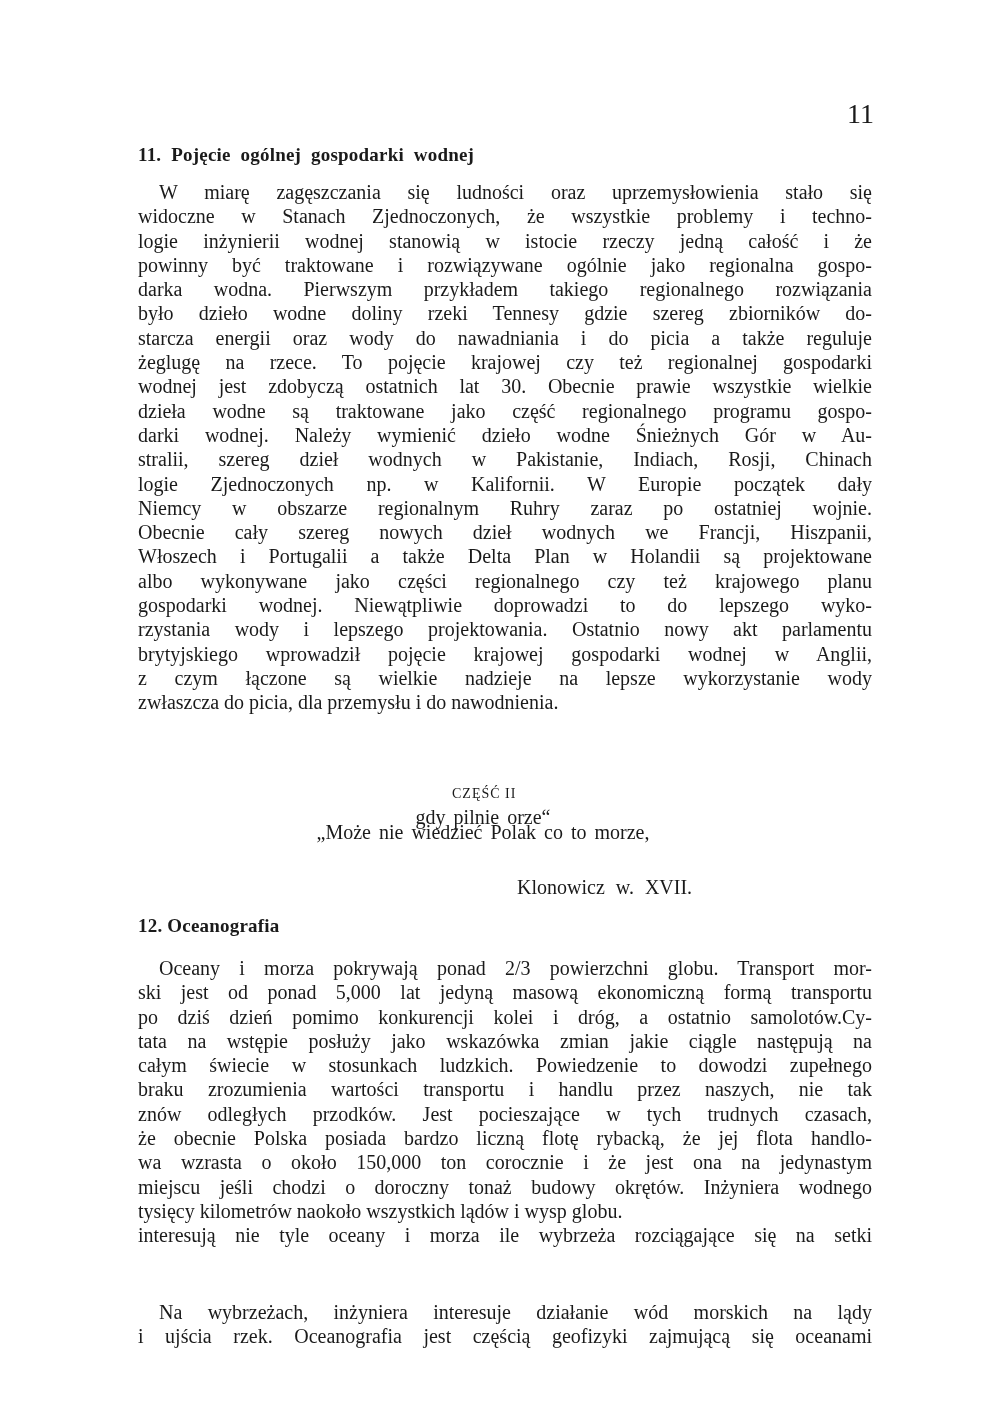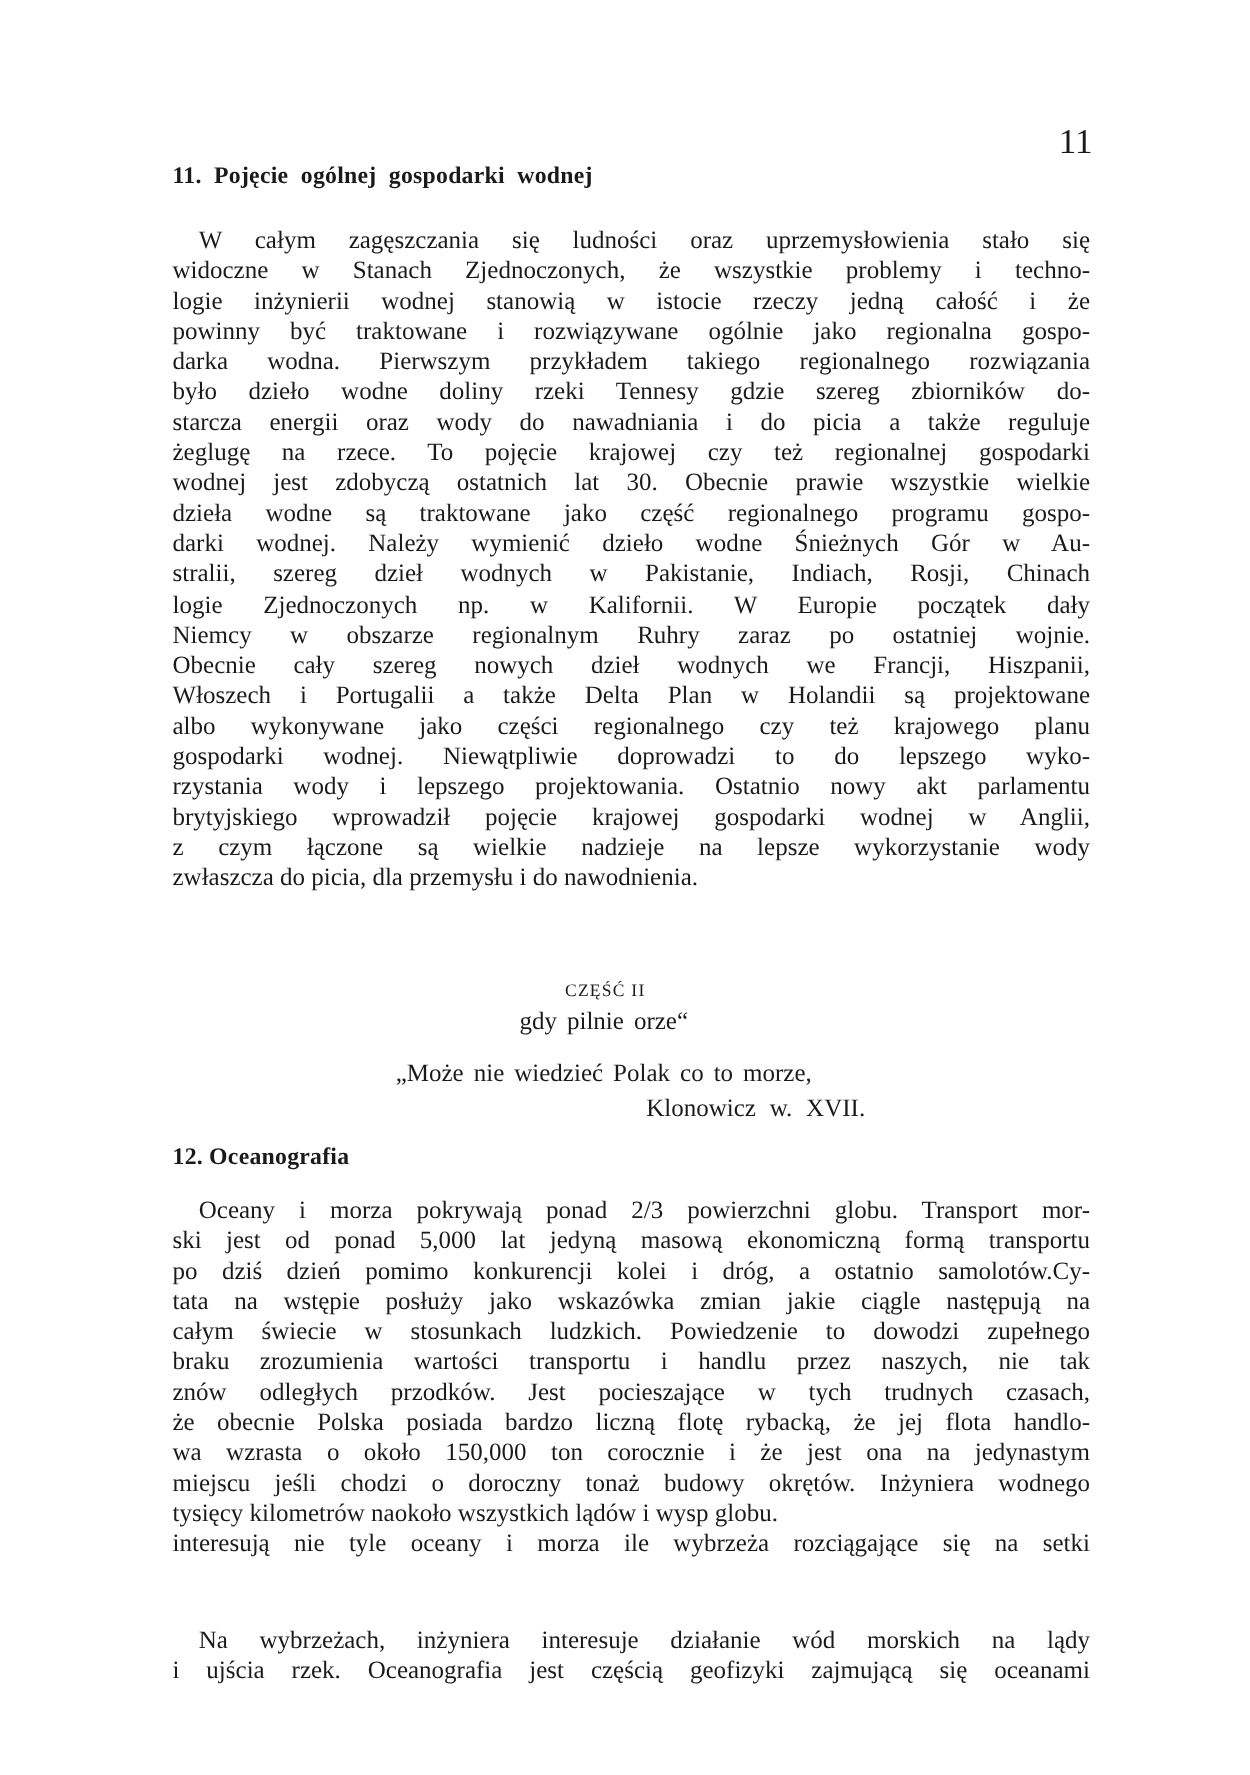--- a/index.html
+++ b/index.html
@@ -21,21 +21,21 @@
       right: 126px;
       font-size: 28px;
     }
     .section-heading {
       position: absolute;
       left: 138px;
       font-weight: bold;
       font-size: 19px;
       letter-spacing: 0.2px;
     }
-    #heading-11 { top: 130px; word-spacing: 5px; }
+    #heading-11 { top: 144px; word-spacing: 5px; }
     #heading-12 { top: 915px; }
     .block {
       position: absolute;
       left: 138px;
       width: 734px;
       font-size: 20px;
       line-height: 24.3px;
     }
     .line {
       display: block;
@@ -58,33 +58,33 @@
       top: 786px;
       left: 452px;
       font-size: 14px;
       letter-spacing: 1px;
     }
     .epigraph {
       position: absolute;
       font-size: 20px;
       white-space: nowrap;
     }
-    #epigraph-line-1 { top: 821px; left: 243px; width: 480px; text-align: center; word-spacing: 3px; margin-top: 27px; }
+    #epigraph-line-1 { top: 821px; left: 243px; width: 480px; text-align: center; word-spacing: 3px; }
     #epigraph-line-2 { top: 806px; left: 243px; width: 480px; text-align: center; word-spacing: 3px; }
     #epigraph-author { top: 876px; left: 517px; word-spacing: 6px; }
   </style>
 </head>
 <body>
 
 <div class="page-number">11</div>
 
 <div id="heading-11" class="section-heading">11.  Pojęcie ogólnej gospodarki wodnej</div>
 
 <div id="para-1" class="block">
-  <span class="line indent">W całym zagęszczania się ludności oraz uprzemysłowienia stało się</span>
+  <span class="line indent">W miarę zagęszczania się ludności oraz uprzemysłowienia stało się</span>
   <span class="line">widoczne w Stanach Zjednoczonych, że wszystkie problemy i techno-</span>
   <span class="line">logie inżynierii wodnej stanowią w istocie rzeczy jedną całość i że</span>
   <span class="line">powinny być traktowane i rozwiązywane ogólnie jako regionalna gospo-</span>
   <span class="line">darka wodna. Pierwszym przykładem takiego regionalnego rozwiązania</span>
   <span class="line">było dzieło wodne doliny rzeki Tennesy gdzie szereg zbiorników do-</span>
   <span class="line">starcza energii oraz wody do nawadniania i do picia a także reguluje</span>
   <span class="line">żeglugę na rzece. To pojęcie krajowej czy też regionalnej gospodarki</span>
   <span class="line">wodnej jest zdobyczą ostatnich lat 30. Obecnie prawie wszystkie wielkie</span>
   <span class="line">dzieła wodne są traktowane jako część regionalnego programu gospo-</span>
   <span class="line">darki wodnej. Należy wymienić dzieło wodne Śnieżnych Gór w Au-</span>

